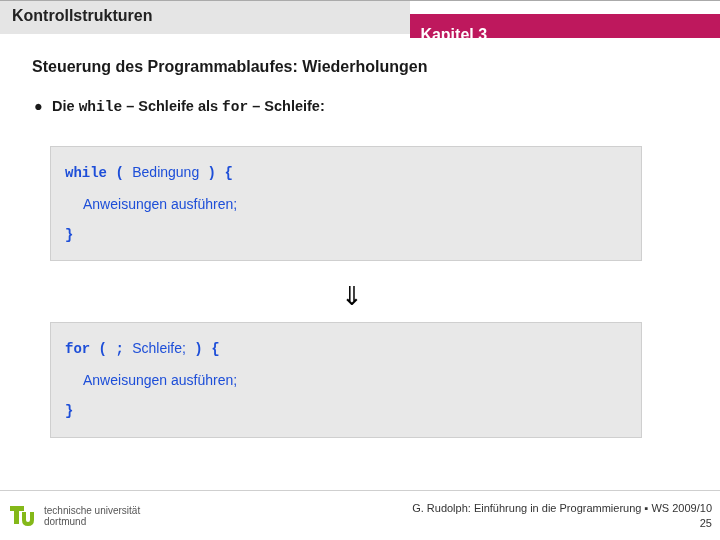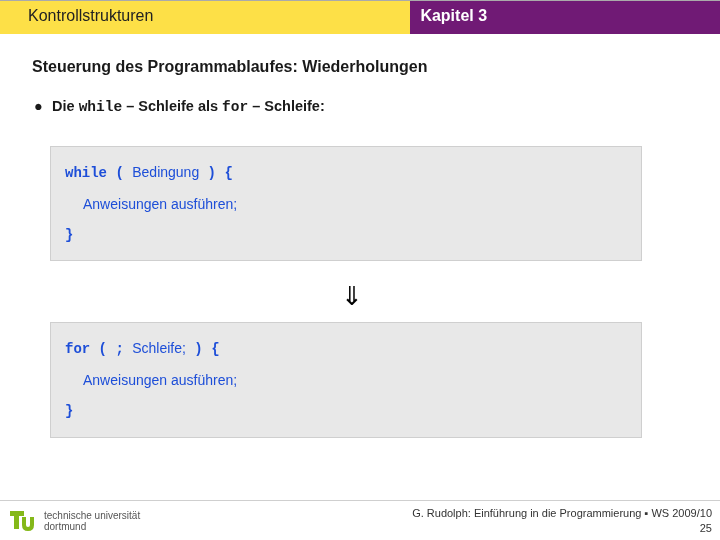--- a/index.html
+++ b/index.html
@@ -11,33 +11,34 @@
     position: relative;
     overflow: hidden;
   }
   .header {
     display: flex;
     height: 34px;
     border-top: 1px solid #aaa;
   }
   .header-left {
     flex: 0 0 57%;
-    background: #fde047;
-    padding: 6px 28px;
-    font-weight: normal;
+    background: #e5e5e5;
+    padding: 6px 12px;
+    font-weight: bold;
     font-size: 16px;
     color: #222;
   }
   .header-right {
     flex: 1;
-    background: #701a75;
+    background: #be185d;
     color: #ffffff;
     font-weight: bold;
     font-size: 16px;
-    padding: 6px 10px;
+    padding: 12px 10px;
+    margin-top: 13px;
   }
   .content {
     padding: 24px 48px 0 32px;
   }
   .subtitle {
     font-weight: bold;
     font-size: 16px;
     color: #1a1a1a;
     margin-bottom: 22px;
   }
@@ -68,21 +69,21 @@
     text-align: center;
     font-size: 26px;
     padding: 6px 0 10px 0;
   }
   .footer {
     position: absolute;
     bottom: 0;
     left: 0;
     right: 0;
     border-top: 1px solid #cfcfcf;
-    height: 40px;
+    height: 50px;
     display: flex;
     align-items: center;
     padding: 0 8px;
   }
   .logo {
     display: flex;
     align-items: center;
     gap: 8px;
   }
   .logo-mark {

